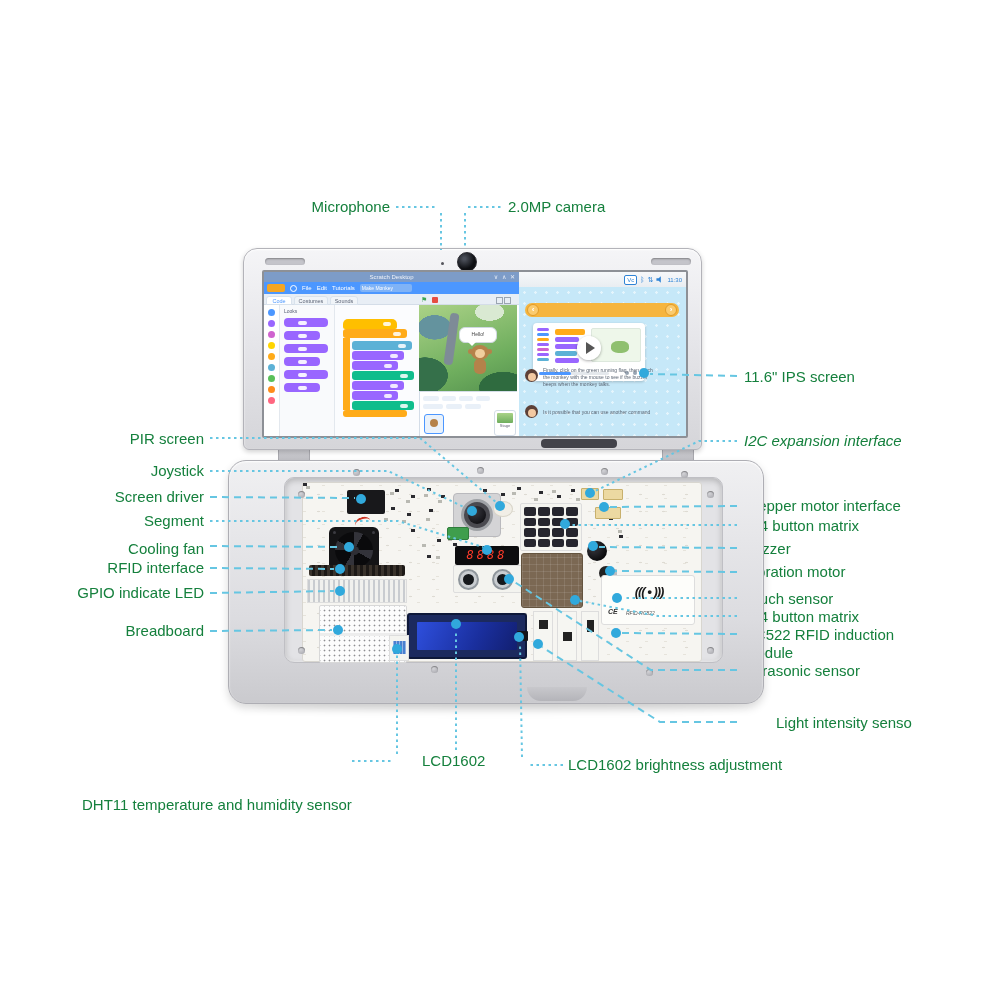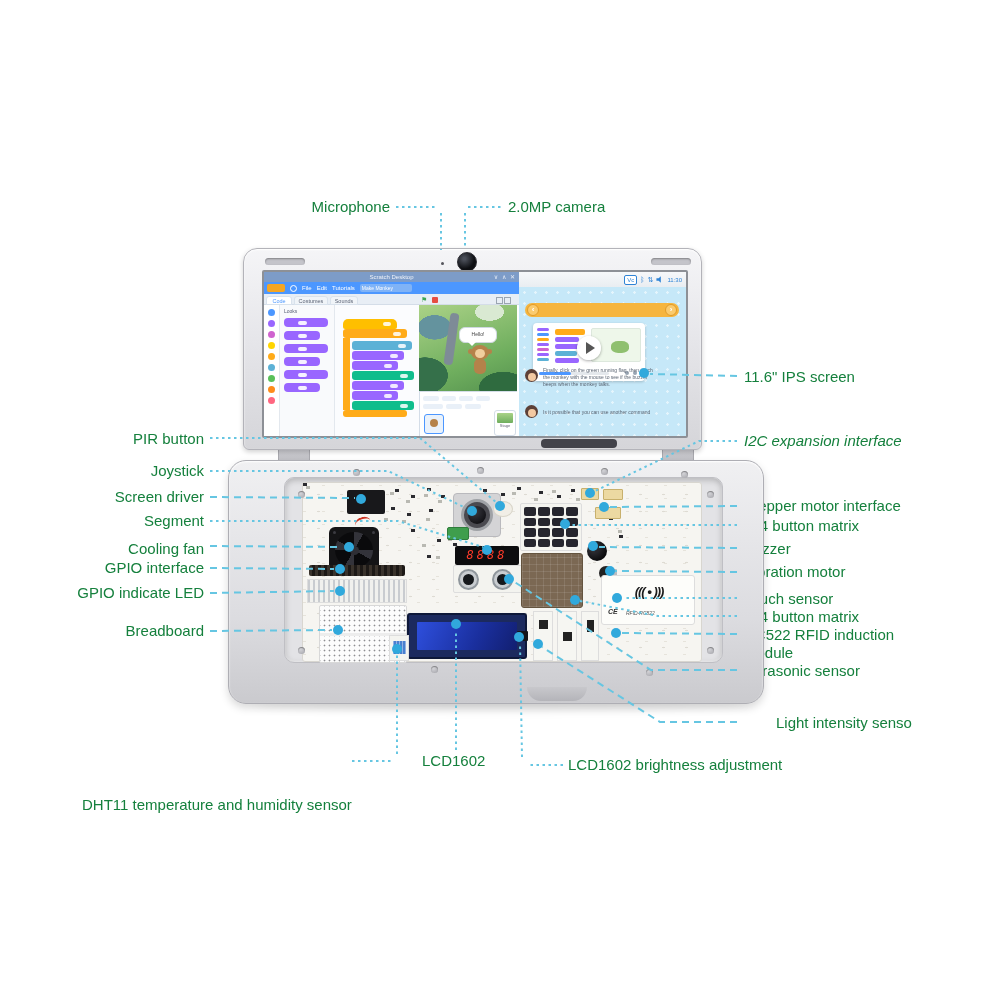--- a/index.html
+++ b/index.html
@@ -501,26 +501,26 @@
   <div class="lbl" style="left:744px;top:497px;">Stepper motor interface</div>
   <div class="lbl" style="left:744px;top:517px;">4x4 button matrix</div>
   <div class="lbl" style="left:744px;top:540px;">Buzzer</div>
   <div class="lbl" style="left:744px;top:563px;">Vibration motor</div>
   <div class="lbl" style="left:744px;top:590px;">Touch sensor</div>
   <div class="lbl" style="left:744px;top:608px;">4x4 button matrix</div>
   <div class="lbl wrap" style="left:744px;top:626px;">RC522 RFID induction module</div>
   <div class="lbl" style="left:744px;top:662px;">Ultrasonic sensor</div>
   <div class="lbl" style="left:776px;top:714px;">Light intensity senso</div>
 
-  <div class="lbl right" style="right:796px;top:430px;">PIR button</div>
+  <div class="lbl right" style="right:796px;top:430px;">PIR screen</div>
   <div class="lbl right" style="right:796px;top:462px;">Joystick</div>
   <div class="lbl right" style="right:796px;top:488px;">Screen driver</div>
   <div class="lbl right" style="right:796px;top:512px;">Segment</div>
   <div class="lbl right" style="right:796px;top:540px;">Cooling fan</div>
-  <div class="lbl right" style="right:796px;top:559px;">GPIO interface</div>
+  <div class="lbl right" style="right:796px;top:559px;">RFID interface</div>
   <div class="lbl right" style="right:796px;top:584px;">GPIO indicate LED</div>
   <div class="lbl right" style="right:796px;top:622px;">Breadboard</div>
 
   <div class="lbl" style="left:82px;top:752px;margin-top:44px;">DHT11 temperature and humidity sensor</div>
   <div class="lbl" style="left:422px;top:752px;">LCD1602</div>
   <div class="lbl" style="left:568px;top:756px;">LCD1602 brightness adjustment</div>
 
 </div>
 
 </body></html>

